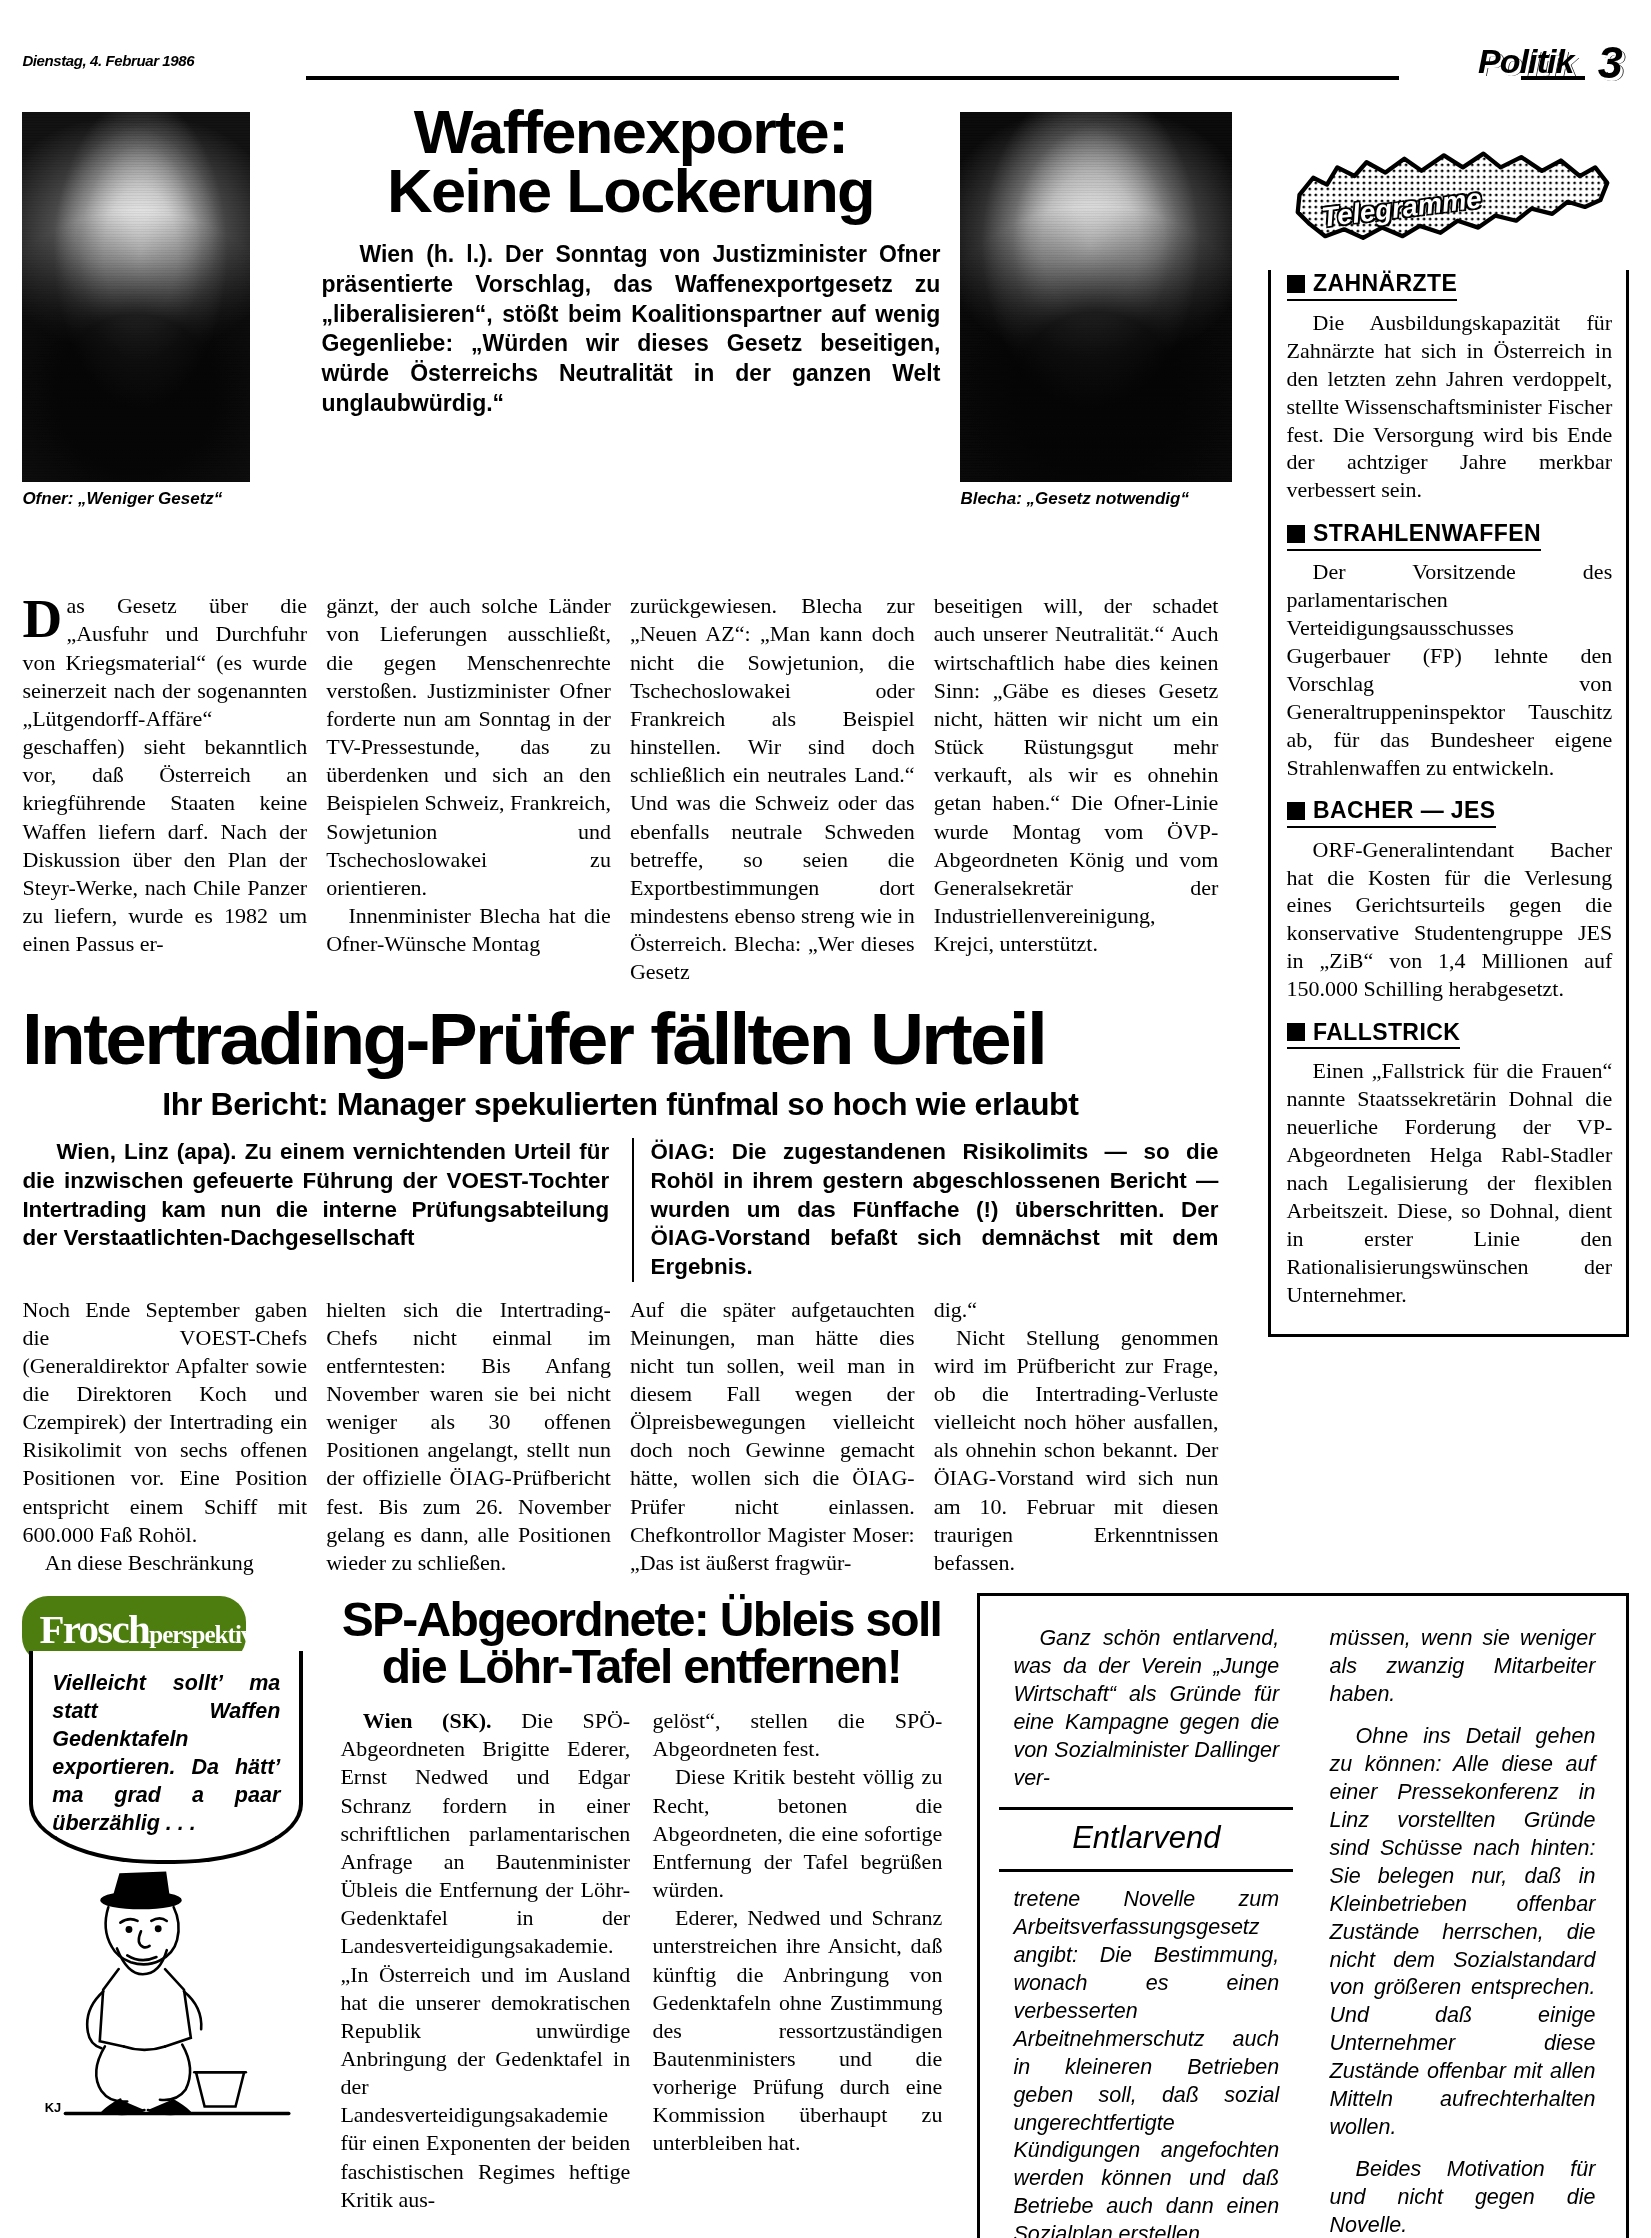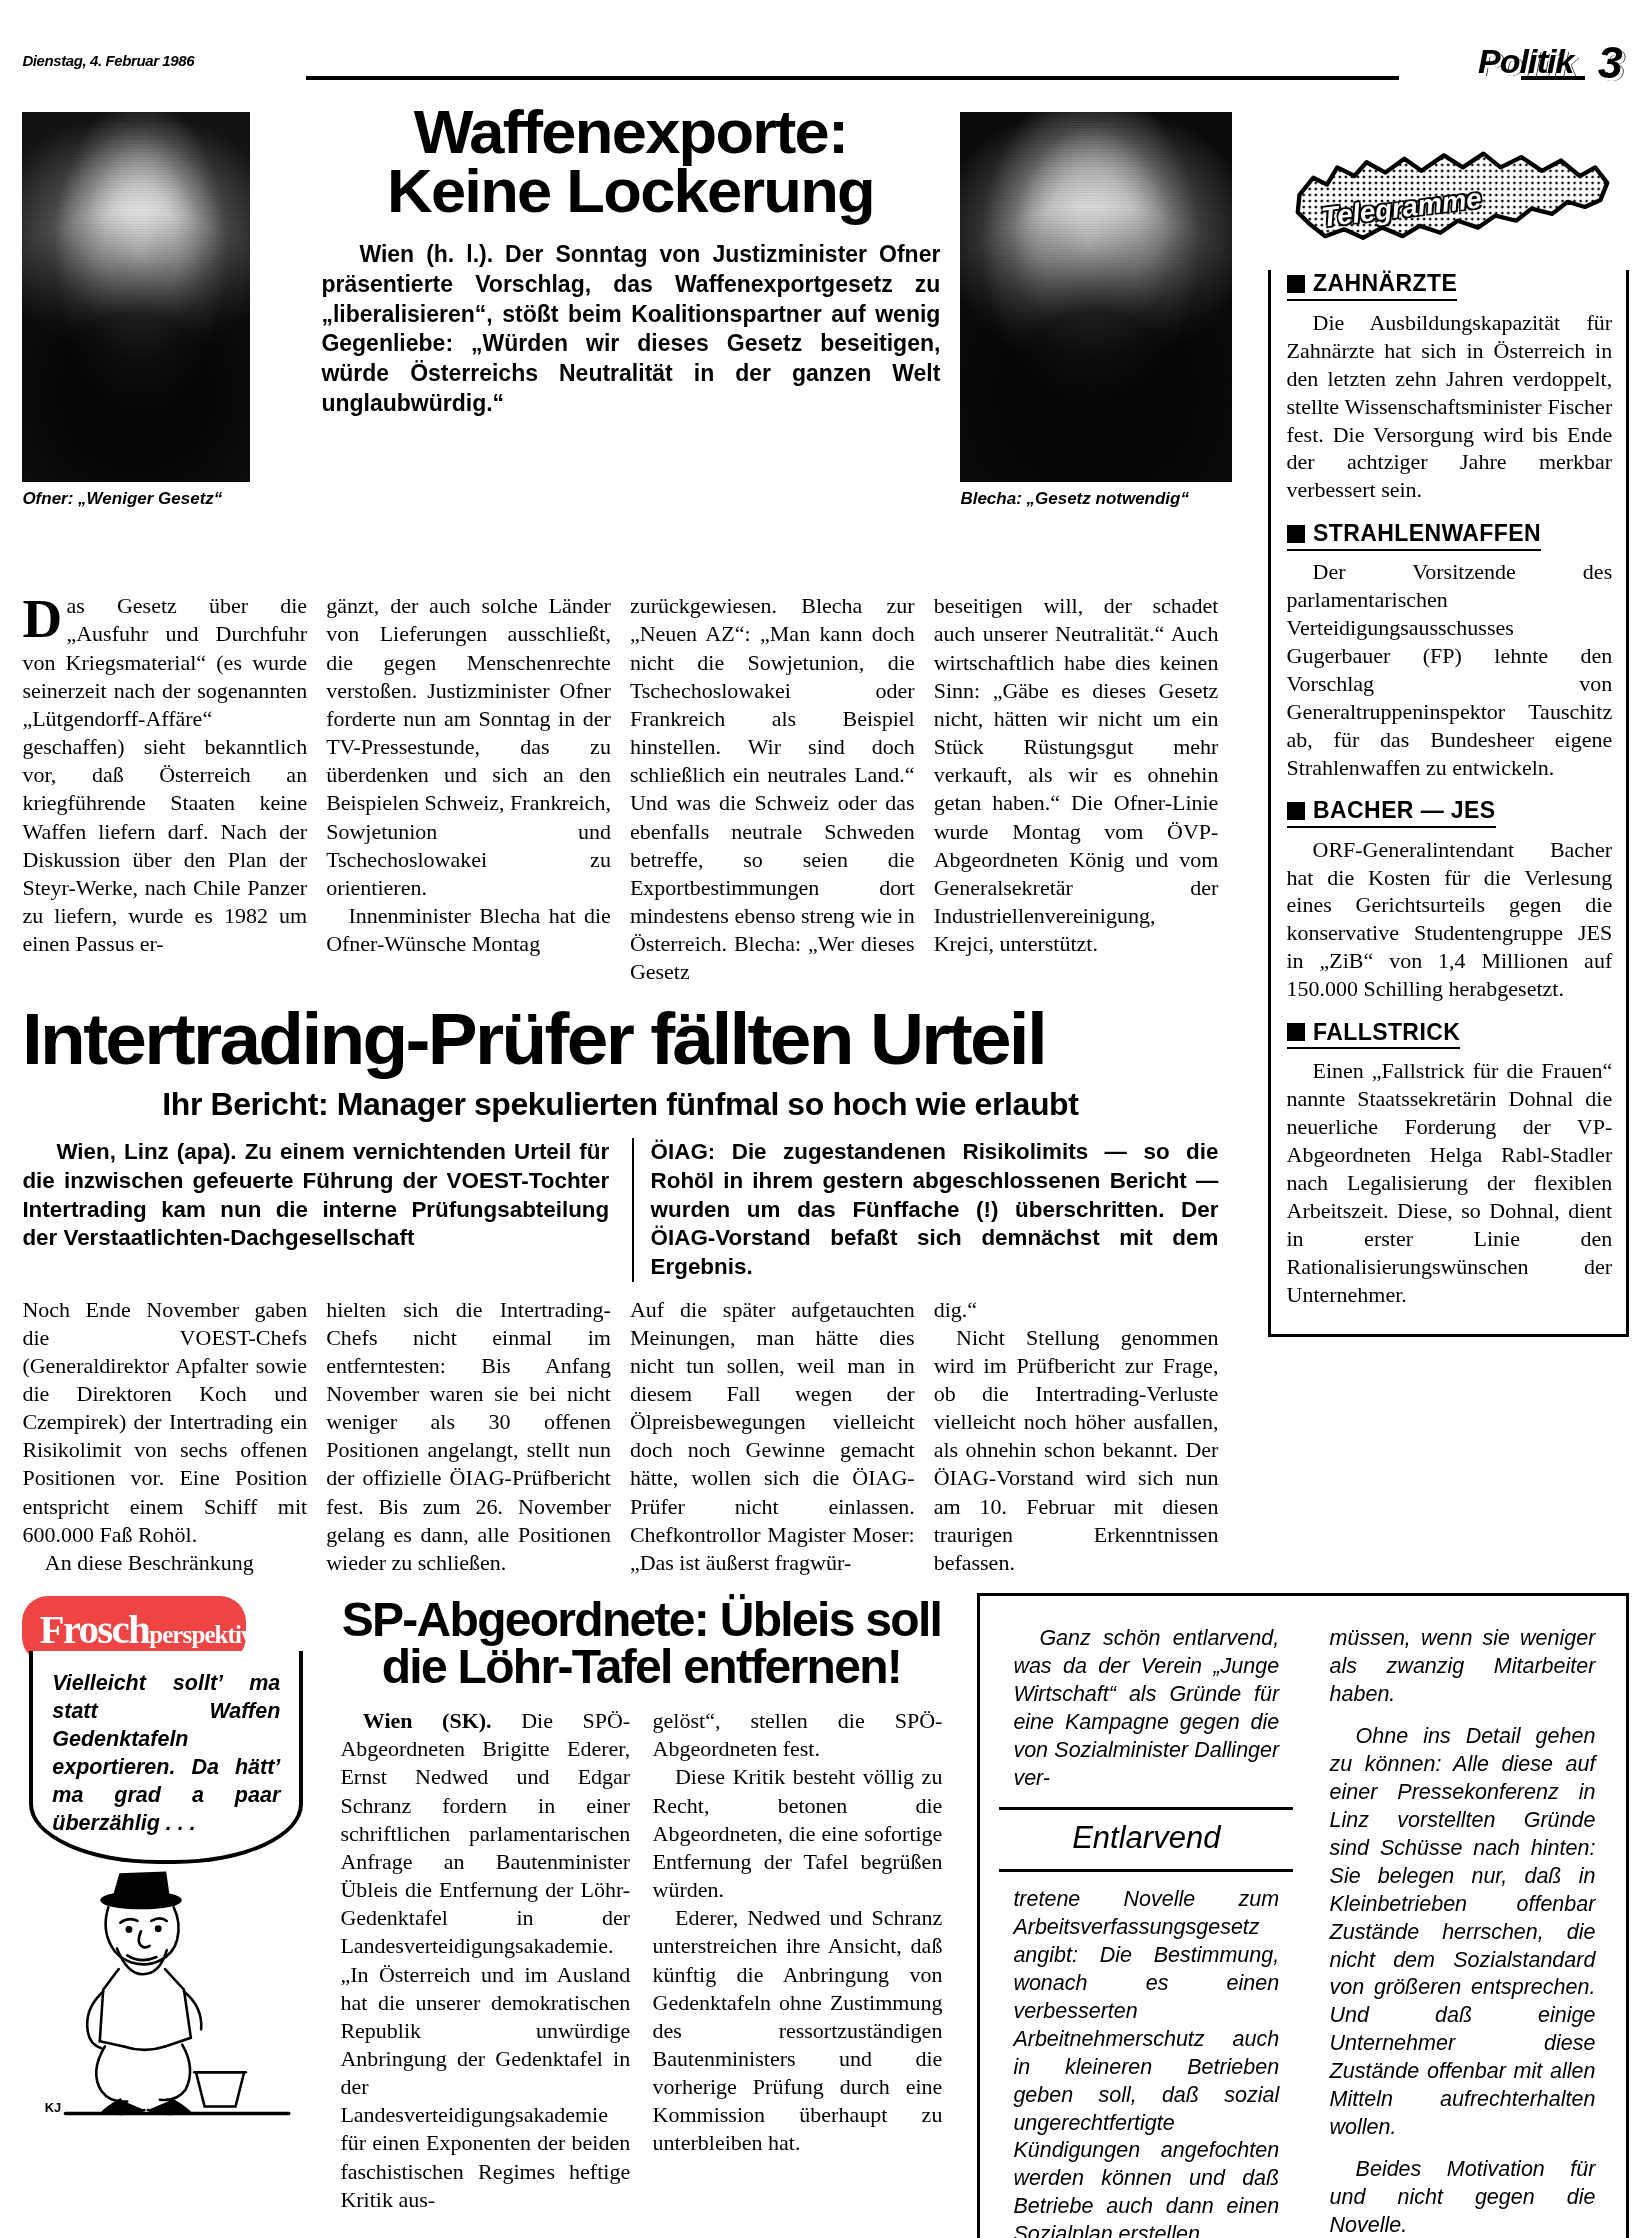--- a/index.html
+++ b/index.html
@@ -167,21 +167,21 @@
   .a2-body {
     display:grid; grid-template-columns:repeat(4,1fr); column-gap:19px;
     margin-top:13.8px;
   }
 
   
   .bottom { position:relative; margin:19px 22.4px 0 22.4px; width:1607px; height:568px; }
 
   .frosch { position:absolute; left:0; top:0; width:293px; }
   .frosch-badge {
-    position:relative; background:#ef4444; color:#fff;
+    position:relative; background:#4d7c0f; color:#fff;
     border-radius:26px; padding:8.6px 12px 10.3px 17px; width:224px;
   }
   .frosch-badge .f1 {
     font-family:"Liberation Serif", serif; font-weight:bold;
     font-size:41px; letter-spacing:-1.7px;
   }
   .frosch-badge .f2 {
     font-family:"Liberation Serif", serif; font-weight:bold;
     font-size:25px; letter-spacing:-0.9px;
   }
@@ -330,21 +330,21 @@
     <div class="a2-head">Intertrading-Prüfer fällten Urteil</div>
     <div class="a2-sub">Ihr Bericht: Manager spekulierten fünfmal so hoch wie erlaubt</div>
 
     <div class="a2-leads">
       <div class="a2-lead first">Wien, Linz (apa). Zu einem vernichtenden Urteil für die inzwischen gefeuerte Führung der VOEST-Tochter Intertrading kam nun die interne Prüfungsabteilung der Verstaatlichten-Dachgesellschaft</div>
       <div class="a2-lead second">ÖIAG: Die zugestandenen Risikolimits — so die Rohöl in ihrem gestern abgeschlossenen Bericht — wurden um das Fünffache (!) überschritten. Der ÖIAG-Vorstand befaßt sich demnächst mit dem Ergebnis.</div>
     </div>
 
     <div class="a2-body">
       <div class="bodycol">
-        <p>Noch Ende November gaben die VOEST-Chefs (Generaldirektor Apfalter sowie die Direktoren Koch und Czempirek) der Intertrading ein Risikolimit von sechs offenen Positionen vor. Eine Position entspricht einem Schiff mit 600.000 Faß Rohöl.</p>
+        <p>Noch Ende September gaben die VOEST-Chefs (Generaldirektor Apfalter sowie die Direktoren Koch und Czempirek) der Intertrading ein Risikolimit von sechs offenen Positionen vor. Eine Position entspricht einem Schiff mit 600.000 Faß Rohöl.</p>
         <p>An diese Beschränkung</p>
       </div>
       <div class="bodycol">
         <p>hielten sich die Intertrading-Chefs nicht einmal im entferntesten: Bis Anfang November waren sie bei nicht weniger als 30 offenen Positionen angelangt, stellt nun der offizielle ÖIAG-Prüfbericht fest. Bis zum 26. November gelang es dann, alle Positionen wieder zu schließen.</p>
       </div>
       <div class="bodycol">
         <p>Auf die später aufgetauchten Meinungen, man hätte dies nicht tun sollen, weil man in diesem Fall wegen der Ölpreisbewegungen vielleicht doch noch Gewinne gemacht hätte, wollen sich die ÖIAG-Prüfer nicht einlassen. Chefkontrollor Magister Moser: „Das ist äußerst fragwür-</p>
       </div>
       <div class="bodycol">
         <p>dig.“</p>

